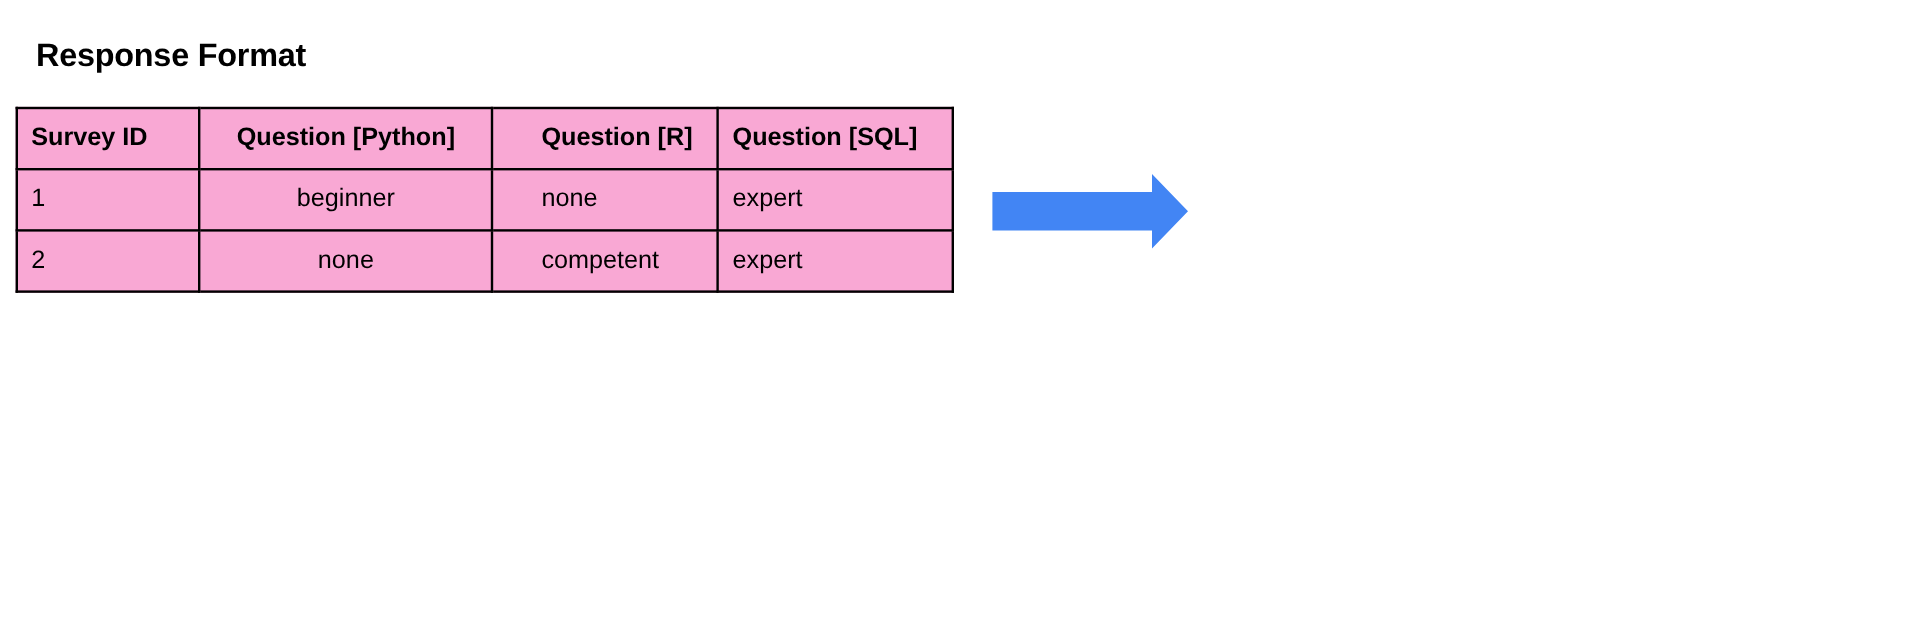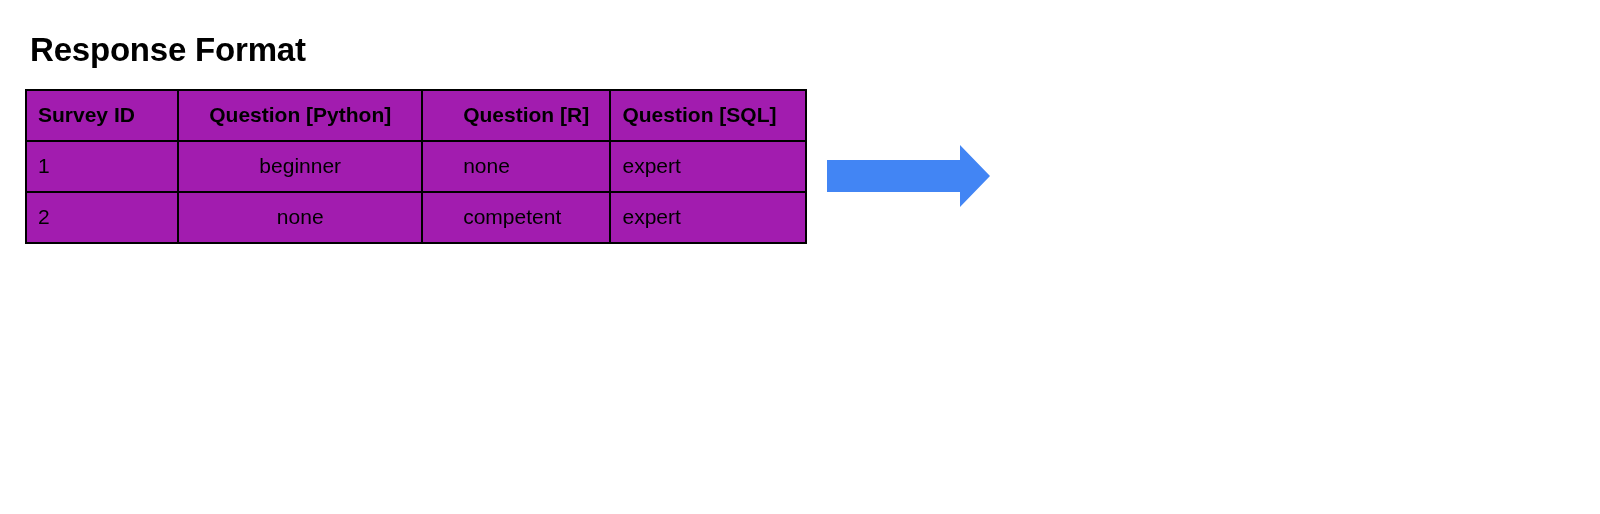--- a/index.html
+++ b/index.html
@@ -25,36 +25,35 @@
   .panel {
     position: absolute;
     top: 0;
   }
   #panel-left  { left: 0px;    width: 820px; }
   #panel-right { left: 1000px; width: 600px; }
 
   
   .panel-title {
     position: absolute;
-    font-size: 33px;
+    font-size: 27px;
     font-weight: bold;
     letter-spacing: -0.2px;
     line-height: 1;
     white-space: nowrap;
     color: #000000;
   }
   #title-left  { left: 30px;  top: 33px; }
 
   
   table.data-table {
     position: absolute;
     border-collapse: collapse;
     table-layout: fixed;
-    background: #a21caf;
-    margin-left: 12px;
+    background: #f9a8d4;
   }
   table.data-table td,
   table.data-table th {
     border: 2px solid #000000;
     padding: 0 11px;
     text-align: left;
     vertical-align: middle;
     font-size: 21px;
     line-height: 1.15;
     color: #000000;

